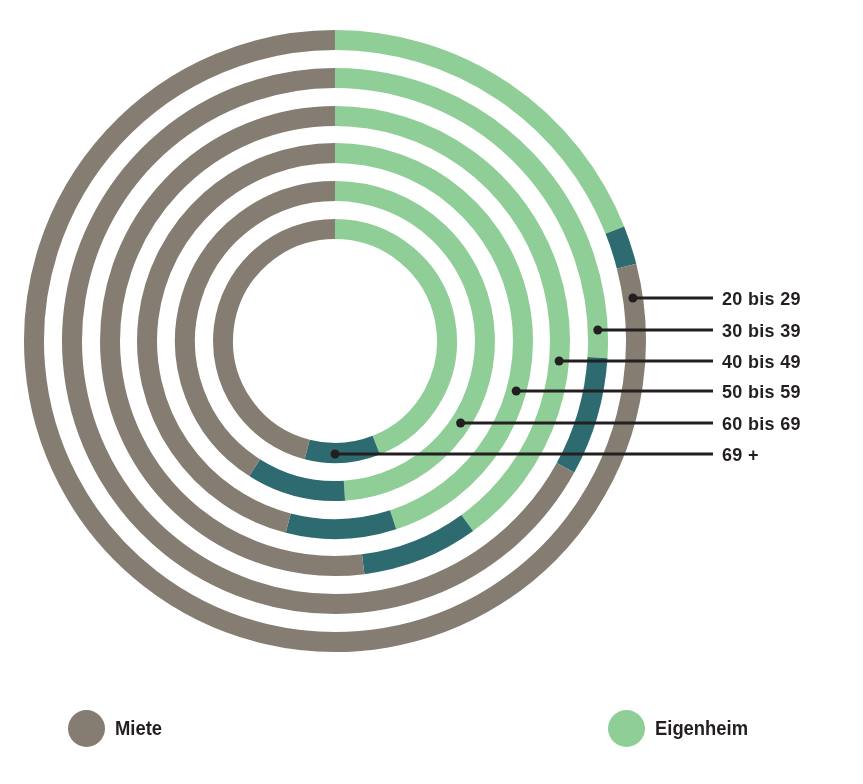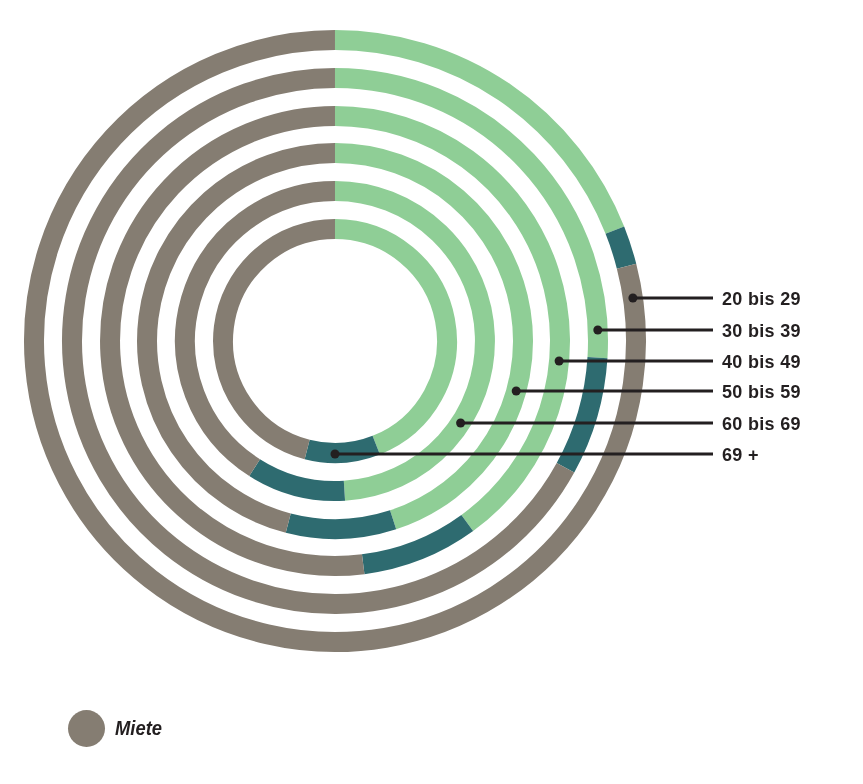--- a/index.html
+++ b/index.html
@@ -1,19 +1,19 @@
 <!DOCTYPE html>
 <html><head>
   <meta charset="utf-8">
   <style>
     html, body { margin: 0; padding: 0; background: #ffffff; }
     body { width: 863px; height: 784px; position: relative; overflow: hidden; font-family: "Liberation Sans", sans-serif; }
     #chart-svg { position: absolute; left: 0; top: 0; }
     .ring-label { font-family: "Liberation Sans", sans-serif; font-weight: bold; font-size: 18px; fill: #231f20; letter-spacing: 0.3px; }
-    .legend { position: absolute; left: 0; top: 705px; width: 788px; height: 46px; font-style: italic; }
+    .legend { position: absolute; left: 0; top: 705px; width: 788px; height: 46px; }
     .legend-item { position: absolute; top: 0; height: 46px; display: flex; align-items: center; }
     .legend-swatch { width: 37px; height: 37px; border-radius: 50%; display: inline-block; }
     .legend-label { margin-left: 10px; font-family: "Liberation Sans", sans-serif; font-weight: bold; font-size: 20px; color: #231f20; transform: scaleX(0.92); transform-origin: left center; }
   </style>
 </head>
 <body>
 
 <svg id="chart-svg" width="863" height="700" viewBox="0 0 863 700">
     <g>
       <path d="M 335.00 40.00 A 301 301 0 0 1 614.86 230.19" fill="none" stroke="#8fce96" stroke-width="20"></path>
@@ -63,13 +63,17 @@
     <line x1="335.0" y1="454" x2="713" y2="454" stroke="#231f20" stroke-width="3"></line>
     <circle cx="335.0" cy="454" r="4.5" fill="#231f20"></circle>
     <text x="722" y="460.5" class="ring-label">69 +</text>
   </svg>
 
 <div class="legend">
   <div class="legend-item" style="left:68px;">
     <span class="legend-swatch" style="background:#857d72;"></span>
     <span class="legend-label">Miete</span>
   </div>
+  <div class="legend-item" style="left:608px;">
+    <span class="legend-swatch" style="background:#8fce96;"></span>
+    <span class="legend-label">Eigenheim</span>
+  </div>
 </div>
 
 </body></html>

